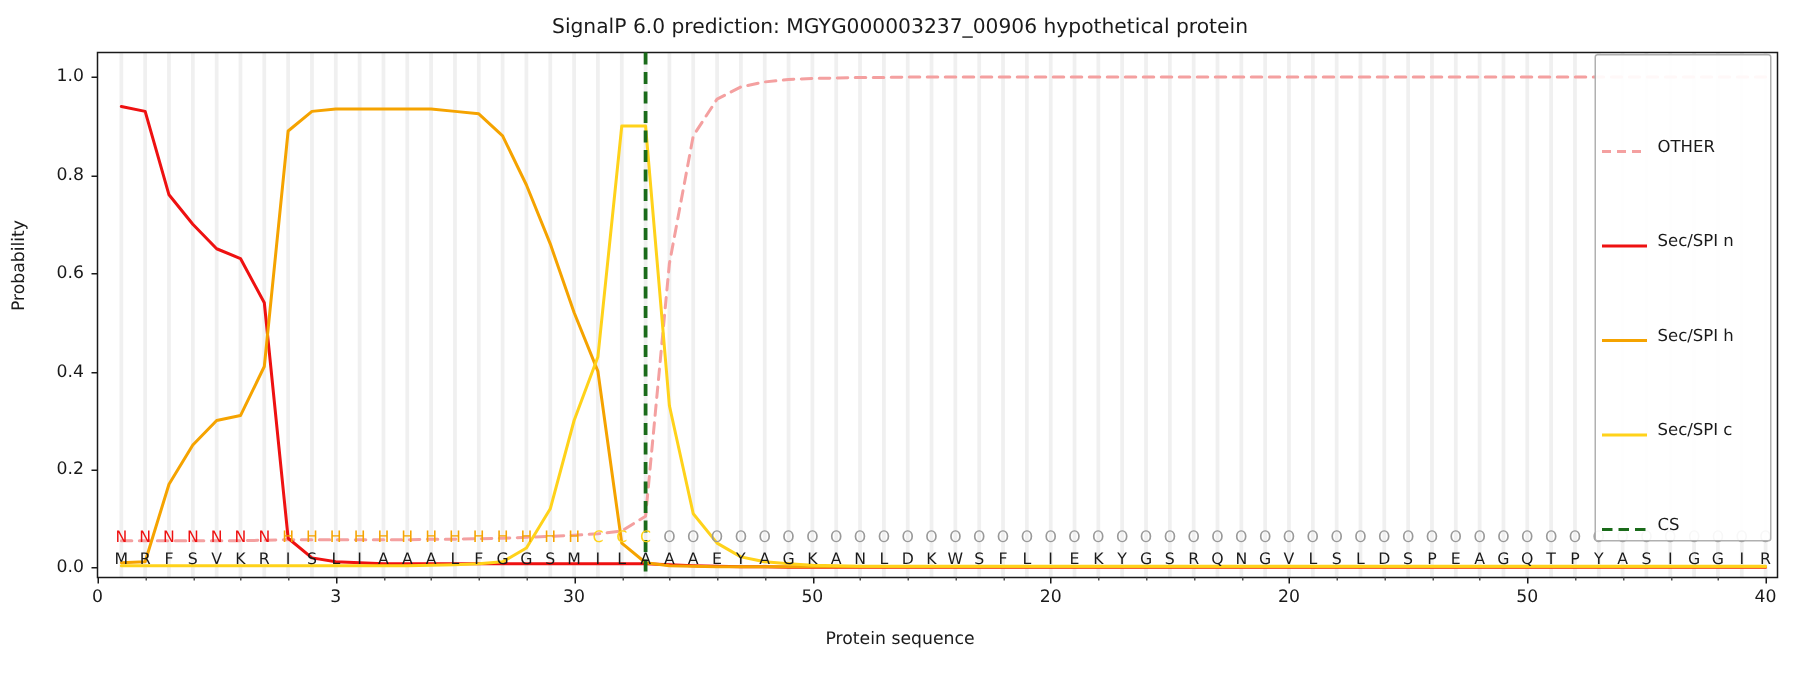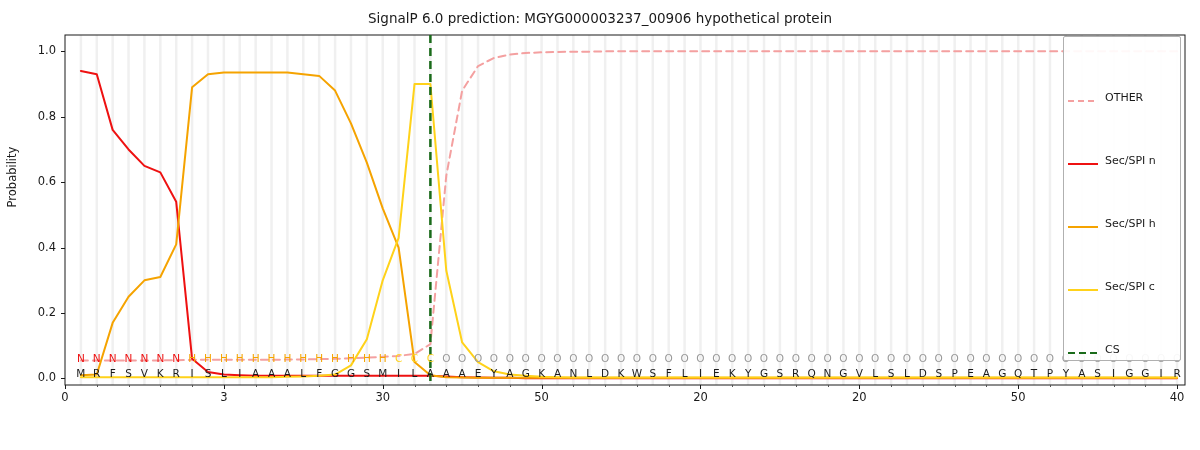--- a/index.html
+++ b/index.html
@@ -44,20 +44,21 @@
   .legendswatch{width:30px;height:12px;margin-right:7px;flex:0 0 30px;position:relative;}
   .legendlabel{font-size:11px;color:#1a1a1a;white-space:nowrap;}
 </style>
 </head>
 <body>
 
 <div id="figure">
 
   <div class="title">SignalP 6.0 prediction: MGYG000003237_00906 hypothetical protein</div>
   <div class="ylabel">Probability</div>
+  <div class="xlabel">Protein sequence</div>
 
   <svg class="plot" width="1200" height="450">
     <g id="gridlines">
         <line x1="80.88652482269504" x2="80.88652482269504" y1="35" y2="385" stroke="#f0f0f0" stroke-width="2.5"></line>
         <line x1="96.77304964539007" x2="96.77304964539007" y1="35" y2="385" stroke="#f0f0f0" stroke-width="2.5"></line>
         <line x1="112.65957446808511" x2="112.65957446808511" y1="35" y2="385" stroke="#f0f0f0" stroke-width="2.5"></line>
         <line x1="128.54609929078015" x2="128.54609929078015" y1="35" y2="385" stroke="#f0f0f0" stroke-width="2.5"></line>
         <line x1="144.43262411347519" x2="144.43262411347519" y1="35" y2="385" stroke="#f0f0f0" stroke-width="2.5"></line>
         <line x1="160.31914893617022" x2="160.31914893617022" y1="35" y2="385" stroke="#f0f0f0" stroke-width="2.5"></line>
         <line x1="176.20567375886526" x2="176.20567375886526" y1="35" y2="385" stroke="#f0f0f0" stroke-width="2.5"></line>

